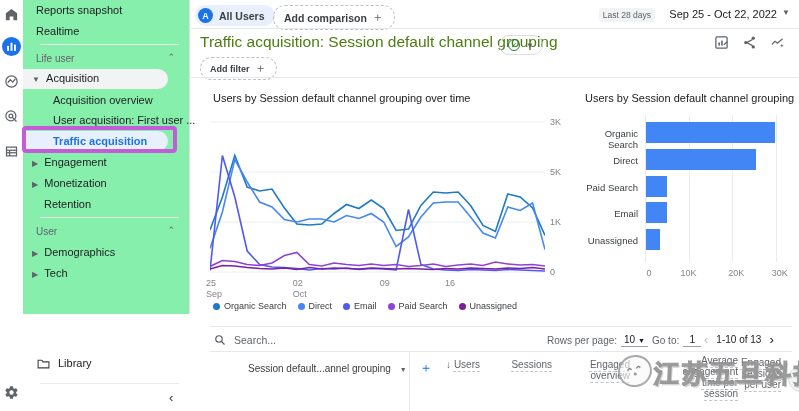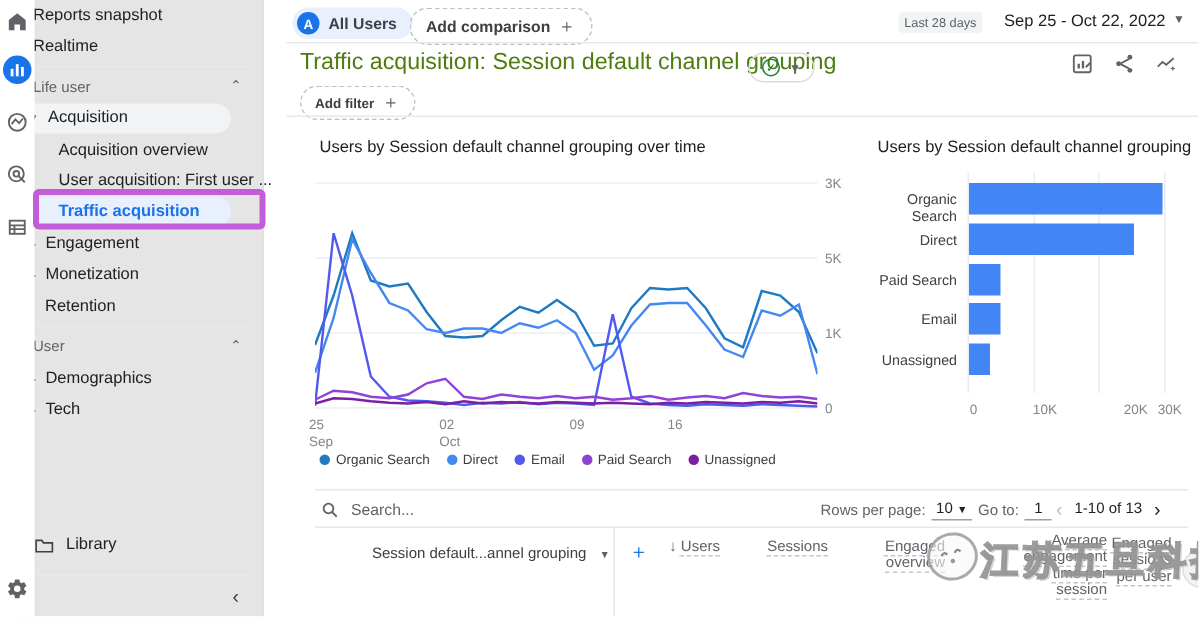--- a/index.html
+++ b/index.html
@@ -7,21 +7,21 @@
   body { font-family:"Liberation Sans", sans-serif; background:#fff; color:#202124; }
   #app { position:relative; width:799px; height:411px; overflow:hidden; background:#fff; }
 
   
   .rail { position:absolute; left:0; top:0; width:23px; height:411px; background:#fff; z-index:5; }
   .rail-icon { position:absolute; left:3px; width:17px; height:17px; color:#5f6368; display:flex; align-items:center; justify-content:center; }
   .rail-icon svg { width:15px; height:15px; }
   .rail-icon.active { background:#1a73e8; border-radius:50%; color:#fff; width:19px; height:19px; left:2px; }
 
   
-  .nav { position:absolute; left:9px; top:0; width:167px; height:411px; background:#e5e5e5; border-right:1px solid #e0e0e0; z-index:4; }
+  .nav { position:absolute; left:23px; top:0; width:167px; height:314px; background:#86efac; border-right:1px solid #e0e0e0; z-index:4; }
   .nav-item { position:absolute; font-size:11px; color:#202124; white-space:nowrap; }
   .nav-sec { position:absolute; font-size:10px; color:#5f6368; }
   .nav-div { position:absolute; left:17px; right:10px; height:1px; background:#e8eaed; }
   .caret { color:#5f6368; font-size:8px; }
   .chev-up { position:absolute; right:14px; color:#5f6368; font-size:9px; }
   .pill-bg { position:absolute; left:0; width:145px; height:20px; border-radius:0 16px 16px 0; }
   .active-blue { color:#1a73e8 !important; font-weight:bold; }
 
   
   .annotation { position:absolute; left:22px; top:126px; width:155px; height:27px; border:4px solid #c45bd8; border-radius:4px; z-index:6; }
@@ -260,23 +260,23 @@
         <span class="legend-dot" style="background: rgb(123, 31, 162);"></span>
         <span>Unassigned</span>
       </span>
     </div>
 
   <div class="chart-title" style="left:585px; top:92px;">Users by Session default channel grouping</div>
   <div id="bar-plot" style="position:absolute; left:0; top:0; width:799px; height:0;">
       <div class="vgrid" style="left: 645px; top: 115px; height: 147px;"></div>
       <div class="bx-label" style="left: 637px; top: 268px; width: 24px; text-align: center;">0</div>
       <div class="vgrid" style="left: 688.6px; top: 115px; height: 147px;"></div>
-      <div class="bx-label" style="left: 680.6px; top: 268px; width: 24px; text-align: right;">10K</div>
+      <div class="bx-label" style="left: 680.6px; top: 268px; width: 24px; text-align: left;">10K</div>
       <div class="vgrid" style="left: 732.2px; top: 115px; height: 147px;"></div>
-      <div class="bx-label" style="left: 724.2px; top: 268px; width: 24px; text-align: center; margin-left: 21px;">20K</div>
+      <div class="bx-label" style="left: 724.2px; top: 268px; width: 24px; text-align: center;">20K</div>
       <div class="vgrid" style="left: 775.8px; top: 115px; height: 147px;"></div>
       <div class="bx-label" style="left: 767.8px; top: 268px; width: 24px; text-align: center;">30K</div>
       <div class="bar" style="left: 646px; top: 122px; width: 128.6px; background: rgb(66, 133, 244);"></div>
       <div class="bar-cat" style="left: 578px; top: 128px;">Organic Search</div>
       <div class="bar" style="left: 646px; top: 148.8px; width: 109.9px; background: rgb(66, 133, 244);"></div>
       <div class="bar-cat" style="left: 578px; top: 154.8px;">Direct</div>
       <div class="bar" style="left: 646px; top: 175.6px; width: 21.4px; background: rgb(66, 133, 244);"></div>
       <div class="bar-cat" style="left: 578px; top: 181.6px;">Paid Search</div>
       <div class="bar" style="left: 646px; top: 202.4px; width: 20.5px; background: rgb(66, 133, 244);"></div>
       <div class="bar-cat" style="left: 578px; top: 208.4px;">Email</div>

